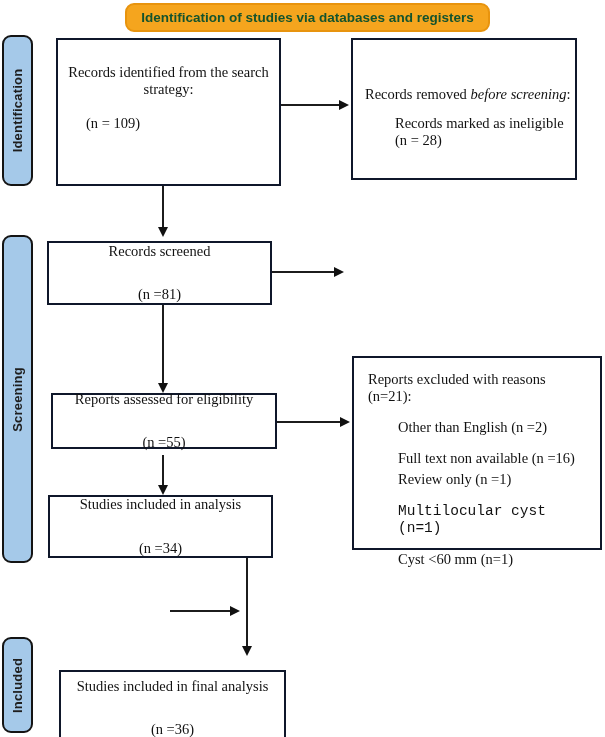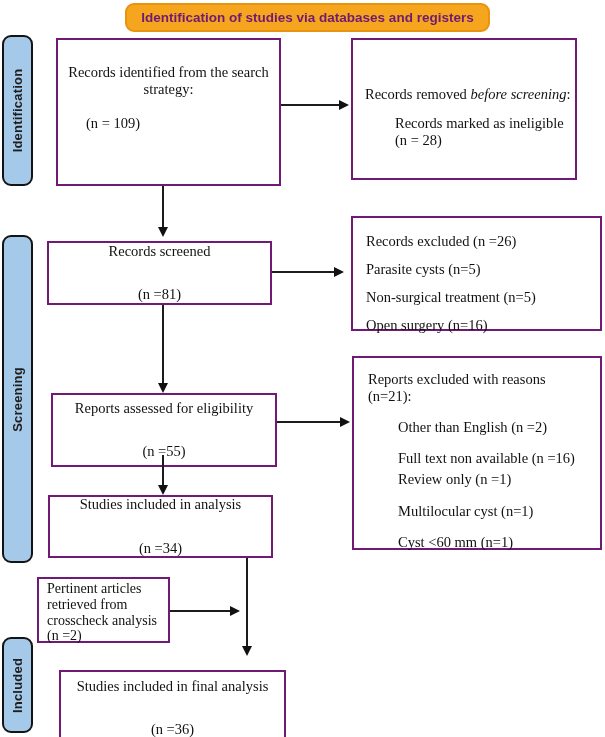--- a/index.html
+++ b/index.html
@@ -13,21 +13,21 @@
   }
   .banner{
     position:absolute;
     left:125px;top:3px;width:365px;height:29px;
     background:#F5A51E;
     border:2px solid #E8940E;
     border-radius:9px;
     box-sizing:border-box;
     display:flex;align-items:center;justify-content:center;
     font-family:"Liberation Sans", sans-serif;
-    font-weight:bold;font-size:13.5px;color:#701a75;
+    font-weight:bold;font-size:13.5px;color:#14532d;
   }
   .stage{
     position:absolute;
     left:2px;width:31px;
     background:#A5C9E9;
     border:2px solid #141414;
     border-radius:9px;
     box-sizing:border-box;
     display:flex;align-items:center;justify-content:center;
     overflow:hidden;
@@ -35,21 +35,21 @@
   .stage span{
     transform:rotate(-90deg);
     white-space:nowrap;
     font-family:"Liberation Sans", sans-serif;
     font-weight:bold;font-size:13px;color:#1e1e1e;
     letter-spacing:.2px;
   }
   .box{
     position:absolute;
     background:#ffffff;
-    border:2px solid #701a75;
+    border:2px solid #0f172a;
     box-sizing:border-box;
     font-size:14.5px;
     line-height:1.18;
   }
   .centered{display:flex;flex-direction:column;align-items:center;justify-content:center;text-align:center;gap:13px;}
   .centered .nline{margin-top:13px;}
   .title-center{text-align:center;}
   .indent{padding-left:30px;}
   
   .hline,.vline{position:absolute;background:#1c1c1c;}
@@ -95,49 +95,40 @@
   <div class="box" style="left:351px;top:38px;width:226px;height:142px;">
     <div style="margin-top:46px;padding-left:12px;"><span>Records removed </span><i>before screening</i><span>:</span></div>
     <div style="margin-top:12px;padding-left:42px;padding-right:8px;">Records marked as ineligible (n = 28)</div>
   </div>
 
   <div class="box centered" style="left:47px;top:241px;width:225px;height:64px;">
     <div>Records screened</div>
     <div class="nline">(n =81)</div>
   </div>
 
-  <div class="box" style="left:351px;top:216px;width:251px;height:115px;padding:9px 13px;">
-    <div style="line-height:28px;">Records excluded (n =26)</div>
-    <div style="line-height:28px;">Parasite cysts (n=5)</div>
-    <div style="line-height:28px;">Non-surgical treatment (n=5)</div>
-    <div style="line-height:28px;">Open surgery (n=16)</div>
-  </div>
 
-  <div class="box centered" style="left:51px;top:393px;width:226px;height:74px;">
+  <div class="box centered" style="left:51px;top:393px;width:226px;height:56px;">
     <div>Reports assessed for eligibility</div>
     <div class="nline">(n =55)</div>
   </div>
 
   <div class="box" style="left:352px;top:356px;width:250px;height:194px;padding:13px 14px;">
     <div>Reports excluded with reasons (n=21):</div>
     <div class="indent" style="margin-top:14px;">Other than English (n =2)</div>
     <div class="indent" style="margin-top:14px;">Full text non available (n =16)</div>
     <div class="indent" style="margin-top:4px;">Review only (n =1)</div>
-    <div class="indent" style="margin-top:14px;">Multilocular cyst (n=1)</div>
+    <div class="indent" style="margin-top:14px;font-family:Liberation Mono, monospace;">Multilocular cyst (n=1)</div>
     <div class="indent" style="margin-top:14px;">Cyst &lt;60 mm (n=1)</div>
   </div>
 
   <div class="box centered" style="left:48px;top:495px;width:225px;height:63px;">
     <div>Studies included in analysis</div>
     <div class="nline">(n =34)</div>
   </div>
 
-  <div class="box" style="left:37px;top:577px;width:133px;height:66px;padding:2px 4px 2px 8px;font-size:14px;line-height:1.13;">
-    <div>Pertinent articles retrieved from crosscheck analysis (n =2)</div>
-  </div>
 
   <div class="box centered" style="left:59px;top:670px;width:227px;height:76px;">
     <div>Studies included in final analysis</div>
     <div class="nline">(n =36)</div>
   </div>
 
   <div>
     <div class="vline" style="left:162px;top:186px;height:42px;"></div>
     <div class="head-down" style="left:158px;top:227px;"></div>
   </div>

